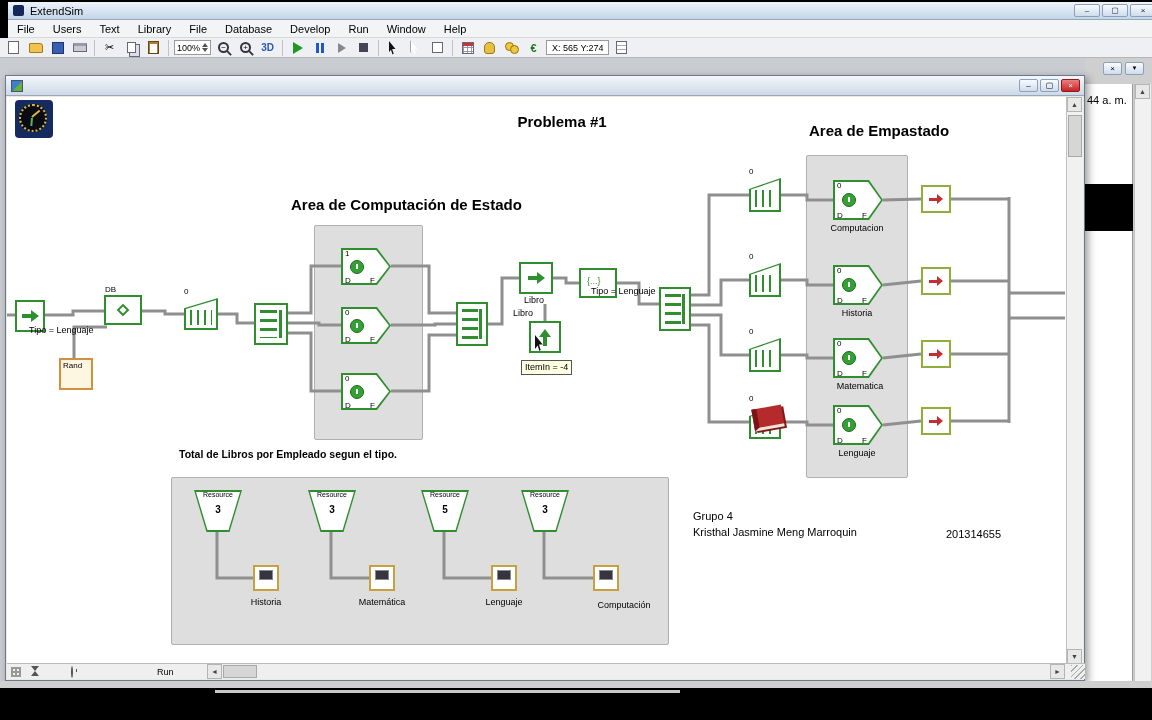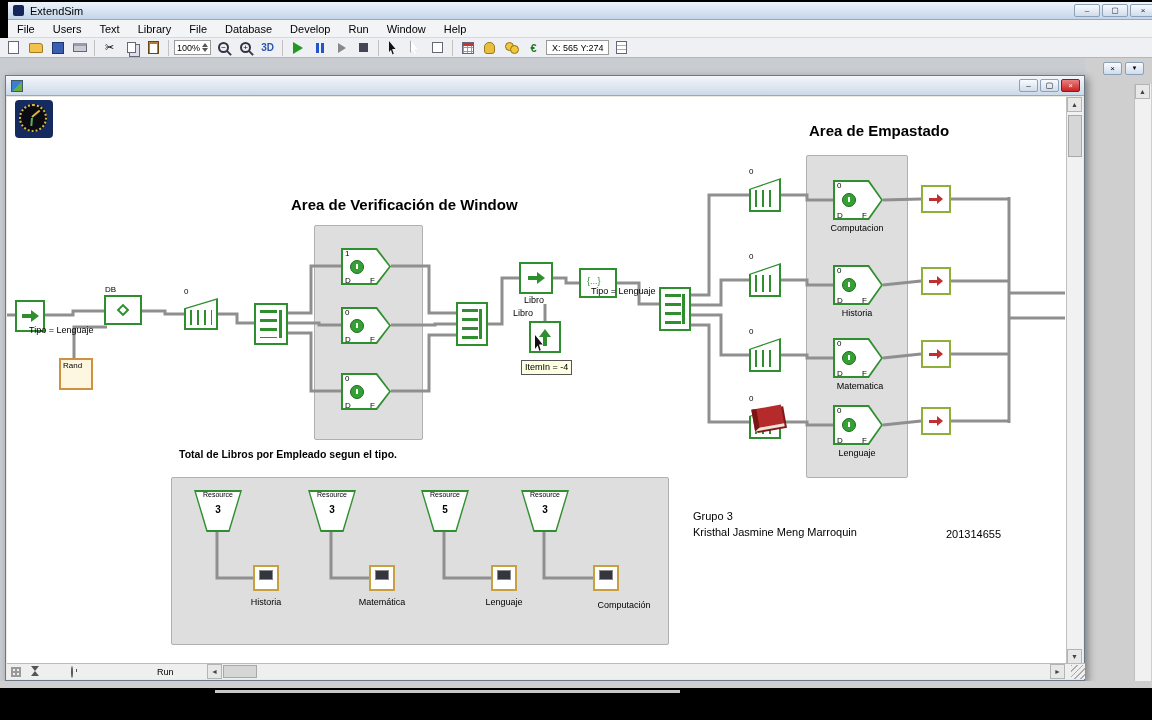--- a/index.html
+++ b/index.html
@@ -222,20 +222,24 @@
   <span class="tbi">
       <i class="ic-note"></i>
     </span>
 </div>
 
 <div class="b" style="left:0;top:58px;width:1152px;height:630px;background:#c9ccd1"></div>
 
 <div class="b" style="left:1085px;top:58px;width:67px;height:630px;background:#cfcfcf">
   <span class="smallbtn b" style="left:18px;top:4px">×</span>
   <span class="smallbtn b" style="left:40px;top:4px;font-size:6px">▼</span>
+  <div class="b" style="left:0;top:26px;width:48px;height:600px;background:#fff;border-right:1px solid #999">
+    <span class="b" style="left:2px;top:10px;font-size:11px;white-space:nowrap">44 a. m.</span>
+    <div class="b" style="left:0;top:100px;width:48px;height:47px;background:#000"></div>
+  </div>
   <div class="b scrollv" style="left:49px;top:26px;width:17px;height:600px">
     <div class="sbtn">▲</div>
   </div>
 </div>
 
 <div class="b child" style="left:5px;top:75px;width:1080px;height:606px">
 
   <div class="ctitle">
     <span class="cicon"></span>
     <span class="capbtns">
@@ -285,22 +289,23 @@
       <polyline points="1002,100 1002,326"></polyline>
       <polyline points="1002,196 1058,196"></polyline>
       <polyline points="1002,221 1058,221"></polyline>
       <polyline points="67,261 67,230 100,230"></polyline>
       <polyline points="210,435 210,481 246,481"></polyline>
       <polyline points="324,435 324,481 362,481"></polyline>
       <polyline points="437,435 437,481 484,481"></polyline>
       <polyline points="537,435 537,481 586,481"></polyline>
     </svg>
 
+    <div class="b gtitle" style="left:455px;top:16px;width:200px;text-align:center;font-size:15px">Problema #1</div>
     <div class="b gtitle" style="left:802px;top:25px">Area de Empastado</div>
-    <div class="b gtitle" style="left:284px;top:99px">Area de Verificación de Window</div>
+    <div class="b gtitle" style="left:284px;top:99px">Area de Computación de Estado</div>
     <div class="b gtitle" style="left:172px;top:351px;font-size:10.5px">Total de Libros por Empleado segun el tipo.</div>
 
     <div class="clockblk" style="left:8px;top:3px;width:38px;height:38px">
       <div class="clockface"></div>
       <div class="hand1"></div>
       <div class="hand2"></div>
     </div>
 
     <div class="blk" style="left:8px;top:203px;width:30px;height:32px">
       <span class="ar">
@@ -505,21 +510,21 @@
       <div class="tr-o"></div>
         <div class="tr-i"></div>
       <span class="tr-name">Resource</span>
       <span class="tr-val">3</span>
     </div>
     <div class="comp" style="left:586px;top:468px;width:26px;height:26px">
         <i></i>
       </div>
     <div class="b t9" style="left:572px;top:503px;width:90px;text-align:center">Computación</div>
 
-    <div class="b" style="left:686px;top:413px;font-size:11px">Grupo 3</div>
+    <div class="b" style="left:686px;top:413px;font-size:11px">Grupo 4</div>
     <div class="b" style="left:686px;top:429px;font-size:11px">Kristhal Jasmine Meng Marroquin</div>
     <div class="b" style="left:939px;top:431px;font-size:11px">201314655</div>
   </div>
 
   <div class="b scrollv" style="right:1px;top:21px;width:17px;height:567px">
     <div class="sbtn" style="position:absolute;top:0;left:0">▲</div>
     <div class="thumb b" style="left:1px;top:18px;width:14px;height:42px"></div>
     <div class="sbtn" style="position:absolute;bottom:0;left:0">▼</div>
   </div>
 

